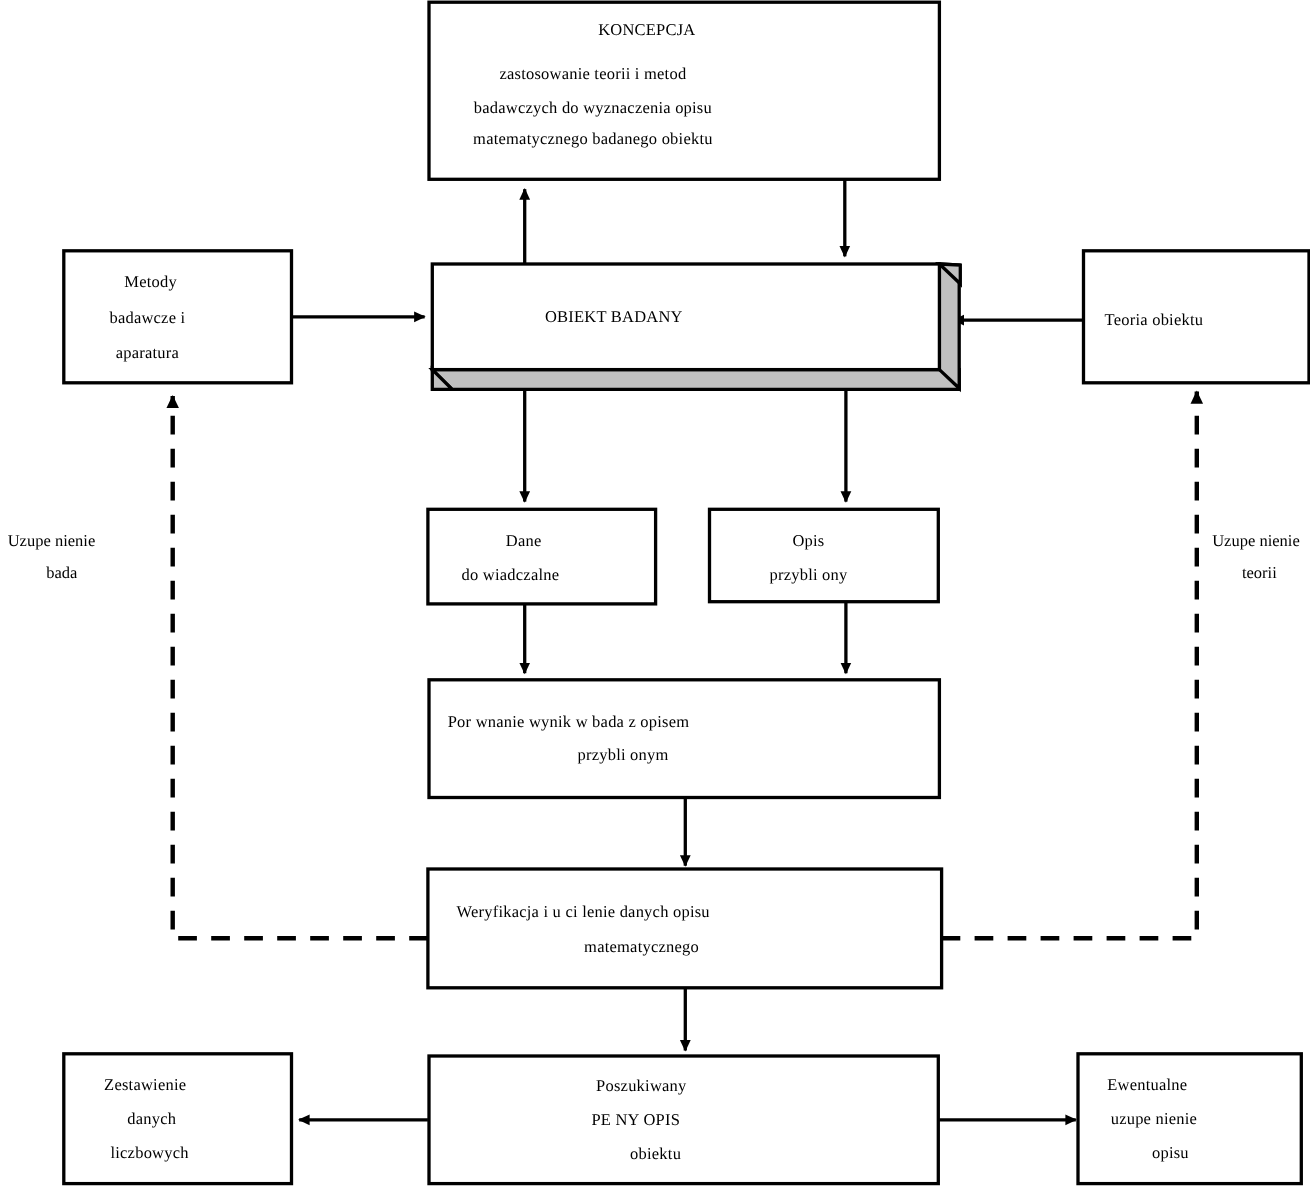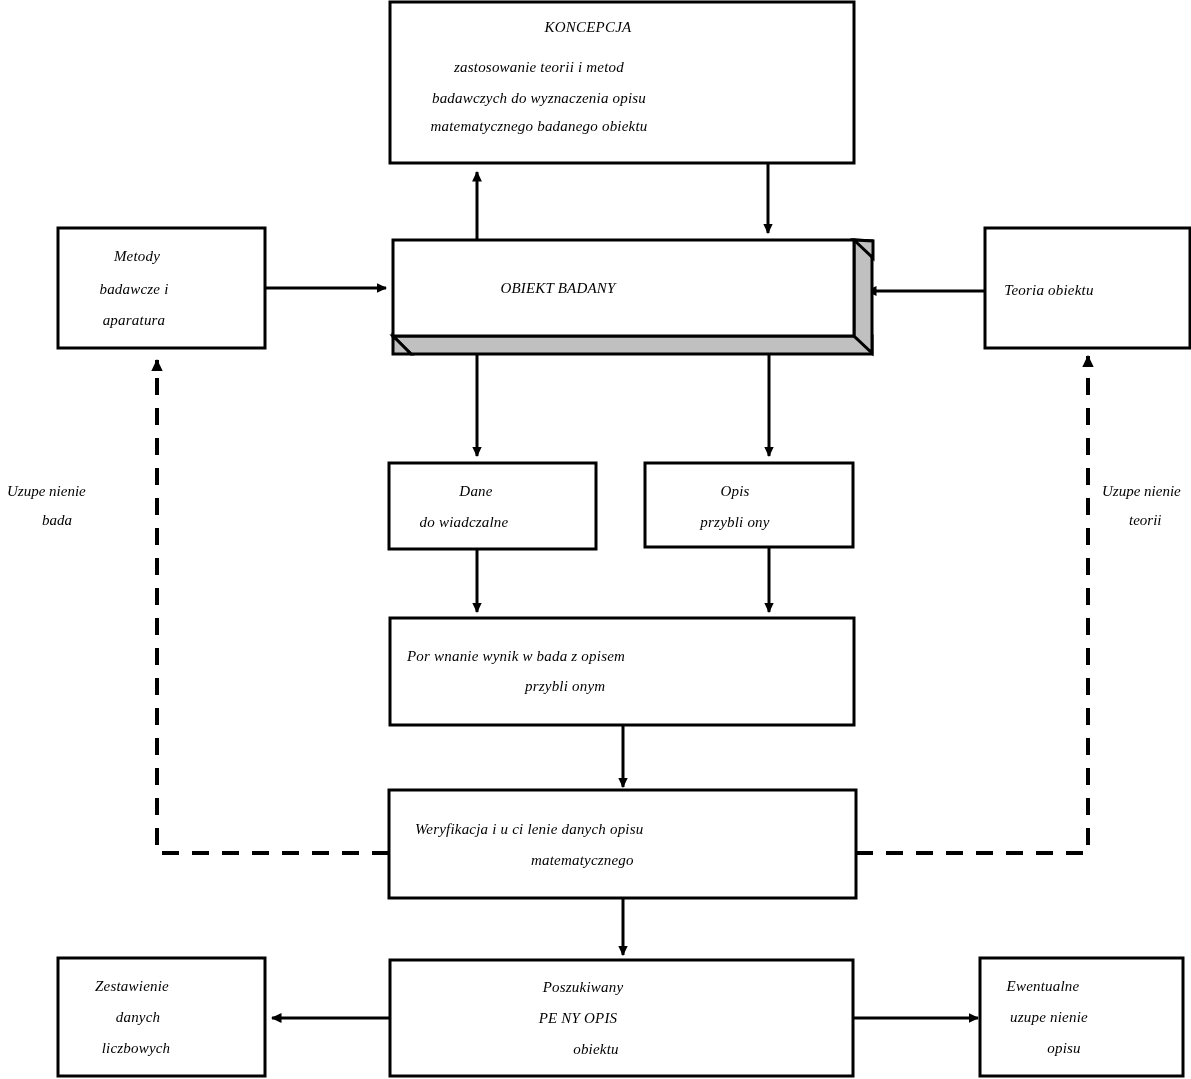--- a/index.html
+++ b/index.html
@@ -10,21 +10,20 @@
   body {
     width: 1191px;
     height: 1079px;
     font-family: "Liberation Serif", serif;
     overflow: hidden;
   }
   #diagram-root {
     position: relative;
     width: 1191px;
     height: 777px;
-    font-style: italic;
   }
   svg#flow {
     display: block;
     width: 1191px;
     height: 1079px;
   }
   .node-rect {
     fill: #ffffff;
     stroke: #000000;
     stroke-width: 3;

